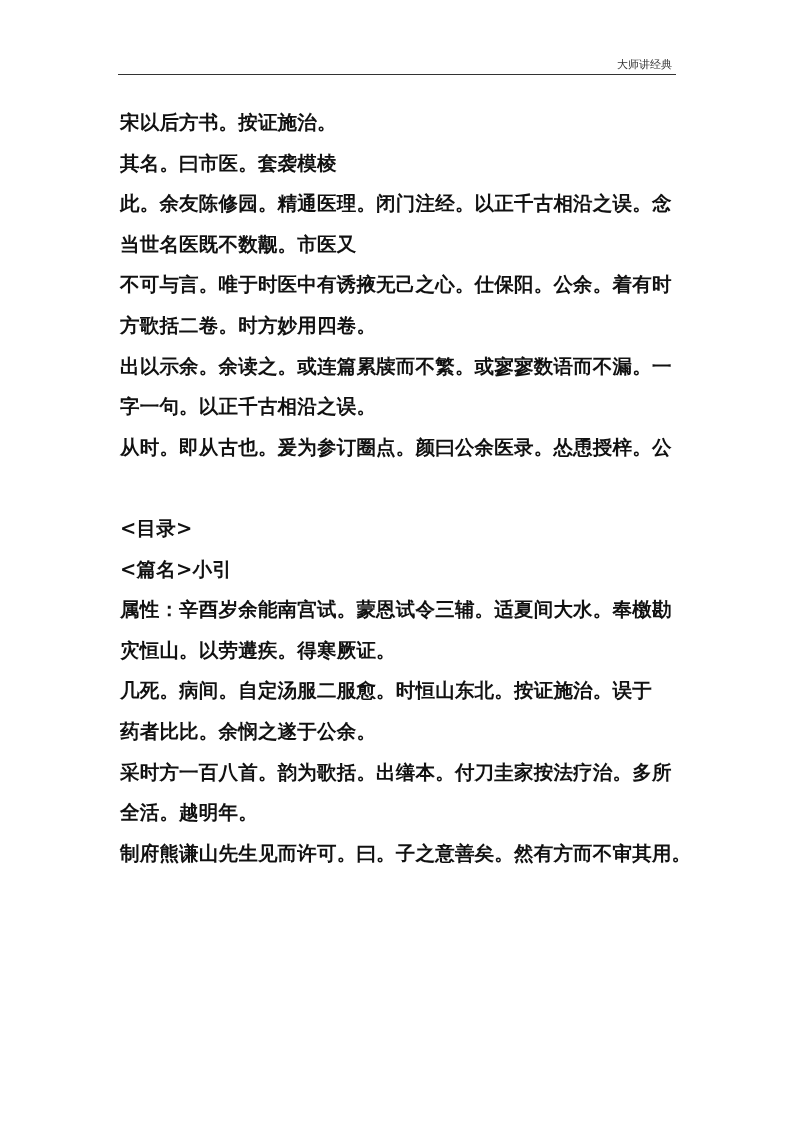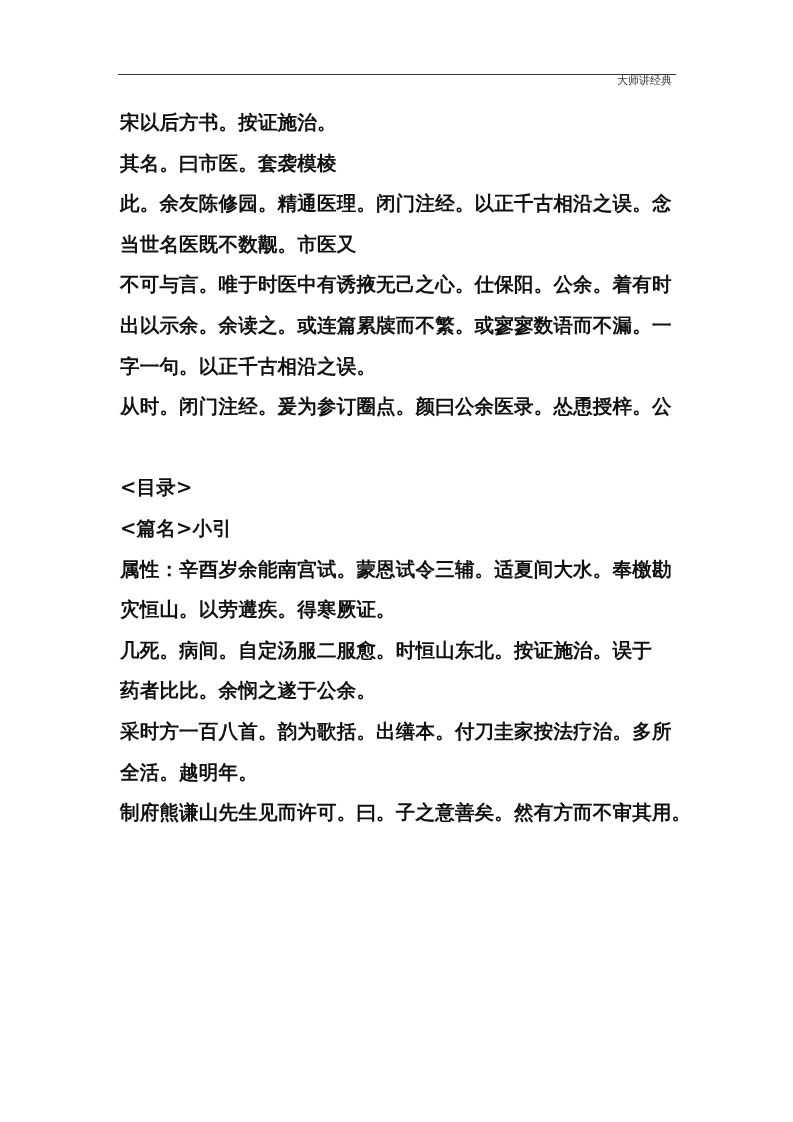--- a/index.html
+++ b/index.html
@@ -1,40 +1,41 @@
 <!DOCTYPE html>
 <html><head>
 <meta charset="utf-8">
 <style>
   html, body { margin: 0; padding: 0; background: #ffffff; }
   body { width: 793px; height: 1122px; position: relative; overflow: hidden;
          font-family: "DejaVu Serif", "Liberation Serif", serif; color: #111; }
   .header { position: absolute; left: 118px; top: 55px; width: 558px; height: 19px;
             border-bottom: 1.5px solid #333; }
-  .header-title { position: absolute; right: 4px; top: 2px; font-size: 11px; color: #333; margin-top: 16px; }
+  .header-title { position: absolute; right: 4px; top: 2px; font-size: 11px; color: #333; }
   .body { position: absolute; left: 120px; top: 103px; width: 560px; font-weight: bold; }
   .line { font-size: 19.5px; line-height: 40.6px; height: 40.6px; white-space: nowrap; letter-spacing: 0.2px; }
   .blank { height: 40.6px; }
 </style>
 </head>
 <body>
 
 <div class="header">
   <span class="header-title">大师讲经典</span>
 </div>
 
 <div class="body">
   <div class="line">宋以后方书。按证施治。</div>
   <div class="line">其名。曰市医。套袭模棱</div>
   <div class="line">此。余友陈修园。精通医理。闭门注经。以正千古相沿之误。念</div>
   <div class="line">当世名医既不数觏。市医又</div>
   <div class="line">不可与言。唯于时医中有诱掖无己之心。仕保阳。公余。着有时</div>
+  <div class="line">方歌括二卷。时方妙用四卷。</div>
   <div class="line">出以示余。余读之。或连篇累牍而不繁。或寥寥数语而不漏。一</div>
   <div class="line">字一句。以正千古相沿之误。</div>
-  <div class="line">从时。闭门注经。爰为参订圈点。颜曰公余医录。怂恿授梓。公</div>
+  <div class="line">从时。即从古也。爰为参订圈点。颜曰公余医录。怂恿授梓。公</div>
   <div class="blank"></div>
   <div class="line">&lt;目录&gt;</div>
   <div class="line">&lt;篇名&gt;小引</div>
   <div class="line">属性：辛酉岁余能南宫试。蒙恩试令三辅。适夏间大水。奉檄勘</div>
   <div class="line">灾恒山。以劳遘疾。得寒厥证。</div>
   <div class="line">几死。病间。自定汤服二服愈。时恒山东北。按证施治。误于</div>
   <div class="line">药者比比。余悯之遂于公余。</div>
   <div class="line">采时方一百八首。韵为歌括。出缮本。付刀圭家按法疗治。多所</div>
   <div class="line">全活。越明年。</div>
   <div class="line">制府熊谦山先生见而许可。曰。子之意善矣。然有方而不审其用。</div>

